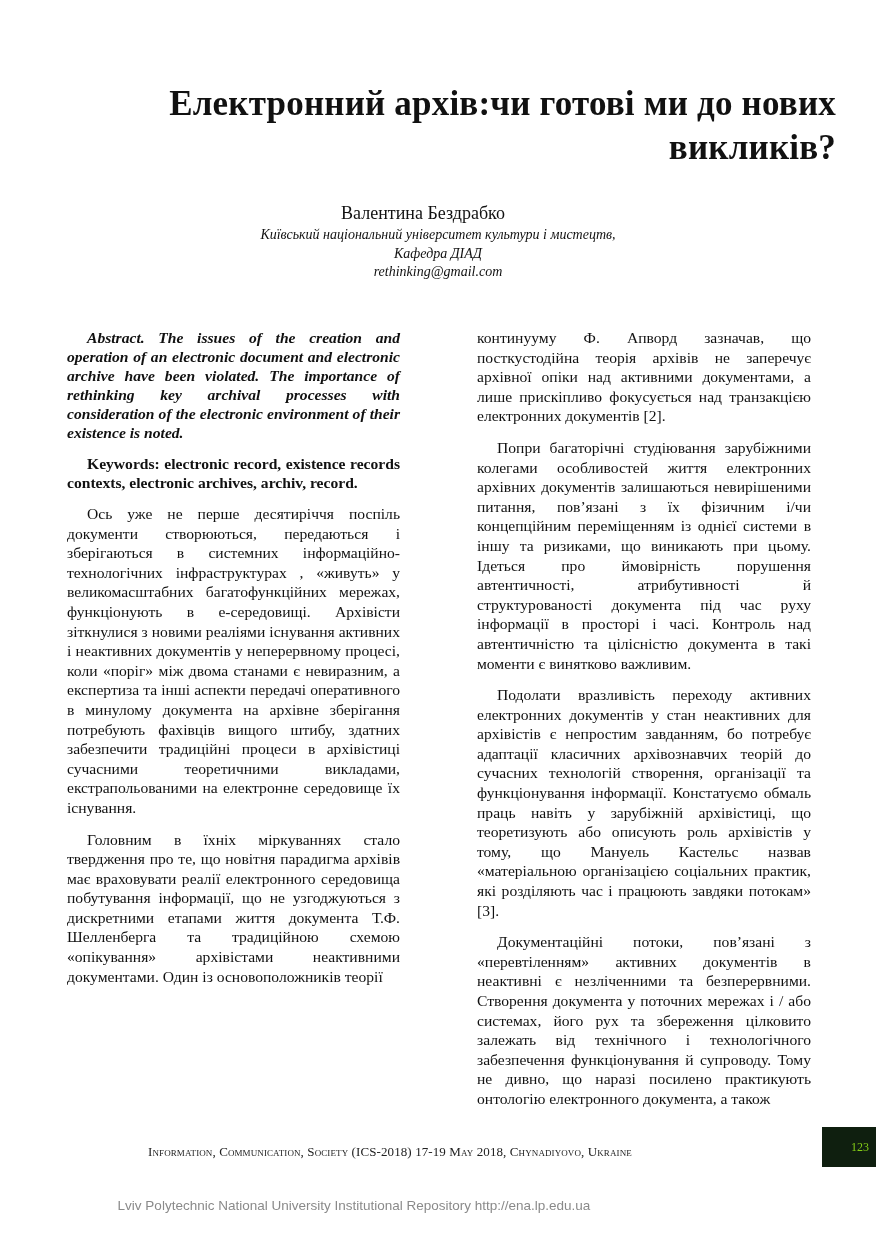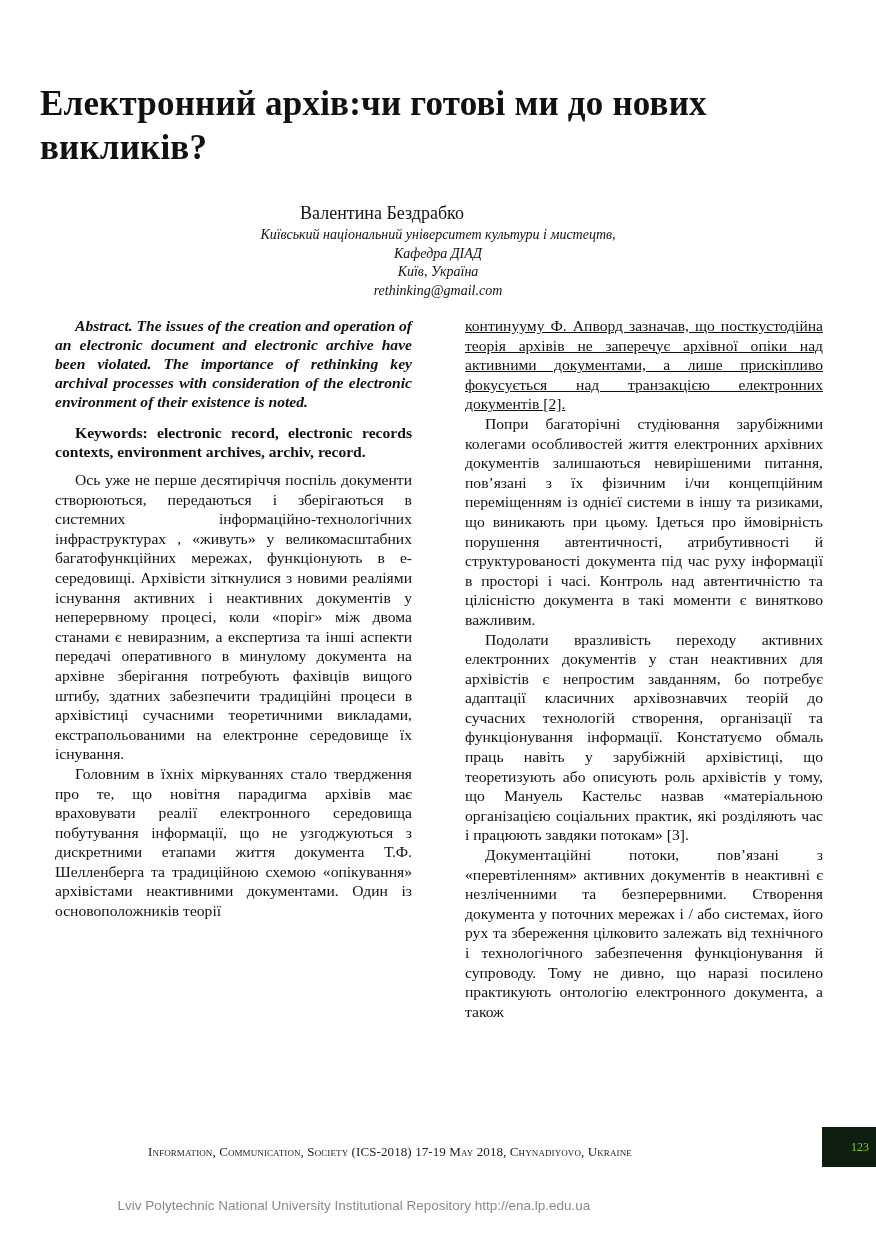--- a/index.html
+++ b/index.html
@@ -1,47 +1,46 @@
 <!DOCTYPE html>
 <html><head>
 <meta charset="utf-8">
 <style>
   html, body { margin:0; padding:0; background:#ffffff; }
   body { width:876px; height:1240px; position:relative; overflow:hidden; color:#111; font-family:"Liberation Serif", "DejaVu Serif", serif; }
-  .title { position:absolute; left:40px; top:82px; width:796px; text-align:left; font-weight:bold; font-size:35px; line-height:44px; letter-spacing:0.2px; }
-  .author { position:absolute; left:0; top:202px; width:764px; text-align:center; font-size:18px; line-height:22px; }
+  .title { position:absolute; left:40px; top:82px; width:796px; text-align:right; font-weight:bold; font-size:35px; line-height:44px; letter-spacing:0.2px; }
+  .author { position:absolute; left:0; top:202px; width:764px; text-align:center; font-size:18px; line-height:22px;padding-left:41px; }
   .affil { position:absolute; left:0; top:226px; width:876px; text-align:center; font-style:italic; font-size:14px; line-height:18.5px; }
   .col { position:absolute; top:316px; font-size:15.6px; line-height:19.6px; text-align:justify; }
   .col.left { left:55px; width:357px; }
   .col.right { left:465px; width:358px; }
-  .col p { margin:0; text-indent:20px; }
-  .col p.noindent { text-indent:0;text-decoration:underline; }
+  .col p { margin:12px; text-indent:20px; }
+  .col p.noindent { text-indent:0; }
   .abstract { font-weight:bold; font-style:italic; line-height:19px; margin-bottom:12px !important; }
   .keywords { font-weight:bold; line-height:19px; margin-bottom:9px !important; }
   .footer { position:absolute; left:148px; top:1144px; font-size:13px; font-variant:small-caps; letter-spacing:0.1px; color:#222; }
   .pagebox { position:absolute; left:822px; top:1127px; width:76px; height:40px; background:#0f1f0f; color:#84cc16; font-size:12px; display:flex; align-items:center; justify-content:center; }
   .repo { position:absolute; left:0; top:1198px; width:708px; text-align:center; font-family:"Liberation Sans", "DejaVu Sans", sans-serif; font-size:13.5px; color:#8a8a8a; }
 </style>
 </head>
 <body>
 
 <div class="title">Електронний архів:чи готові ми до нових викликів?</div>
 
 <div class="author">Валентина Бездрабко</div>
 
 <div class="affil">
   <div>Київський національний університет культури і мистецтв,</div>
   <div>Кафедра ДІАД</div>
-  <div>Київ, Україна</div>
   <div>rethinking@gmail.com</div>
 </div>
 
 <div class="col left">
   <p class="abstract">Abstract. The issues of the creation and operation of an electronic document and electronic archive have been violated. The importance of rethinking key archival processes with consideration of the electronic environment of their existence is noted.</p>
-  <p class="keywords">Keywords: electronic record, electronic records contexts, environment archives, archiv, record.</p>
+  <p class="keywords">Keywords: electronic record, existence records contexts, electronic archives, archiv, record.</p>
   <p>Ось уже не перше десятиріччя поспіль документи створюються, передаються і зберігаються в системних інформаційно-технологічних інфраструктурах , «живуть» у великомасштабних багатофункційних мережах, функціонують в е-середовищі. Архівісти зіткнулися з новими реаліями існування активних і неактивних документів у неперервному процесі, коли «поріг» між двома станами є невиразним, а експертиза та інші аспекти передачі оперативного в минулому документа на архівне зберігання потребують фахівців вищого штибу, здатних забезпечити традиційні процеси в архівістиці сучасними теоретичними викладами, екстрапольованими на електронне середовище їх існування.</p>
   <p>Головним в їхніх міркуваннях стало твердження про те, що новітня парадигма архівів має враховувати реалії електронного середовища побутування інформації, що не узгоджуються з дискретними етапами життя документа Т.Ф. Шелленберга та традиційною схемою «опікування» архівістами неактивними документами. Один із основоположників теорії</p>
 </div>
 
 <div class="col right">
   <p class="noindent">континууму Ф. Апворд зазначав, що посткустодійна теорія архівів не заперечує архівної опіки над активними документами, а лише прискіпливо фокусується над транзакцією електронних документів [2].</p>
   <p>Попри багаторічні студіювання зарубіжними колегами особливостей життя електронних архівних документів залишаються невирішеними питання, пов’язані з їх фізичним і/чи концепційним переміщенням із однієї системи в іншу та ризиками, що виникають при цьому. Ідеться про ймовірність порушення автентичності, атрибутивності й структурованості документа під час руху інформації в просторі і часі. Контроль над автентичністю та цілісністю документа в такі моменти є винятково важливим.</p>
   <p>Подолати вразливість переходу активних електронних документів у стан неактивних для архівістів є непростим завданням, бо потребує адаптації класичних архівознавчих теорій до сучасних технологій створення, організації та функціонування інформації. Констатуємо обмаль праць навіть у зарубіжній архівістиці, що теоретизують або описують роль архівістів у тому, що Мануель Кастельс назвав «матеріальною організацією соціальних практик, які розділяють час і працюють завдяки потокам» [3].</p>
   <p>Документаційні потоки, пов’язані з «перевтіленням» активних документів в неактивні є незліченними та безперервними. Створення документа у поточних мережах і / або системах, його рух та збереження цілковито залежать від технічного і технологічного забезпечення функціонування й супроводу. Тому не дивно, що наразі посилено практикують онтологію електронного документа, а також</p>
 </div>

